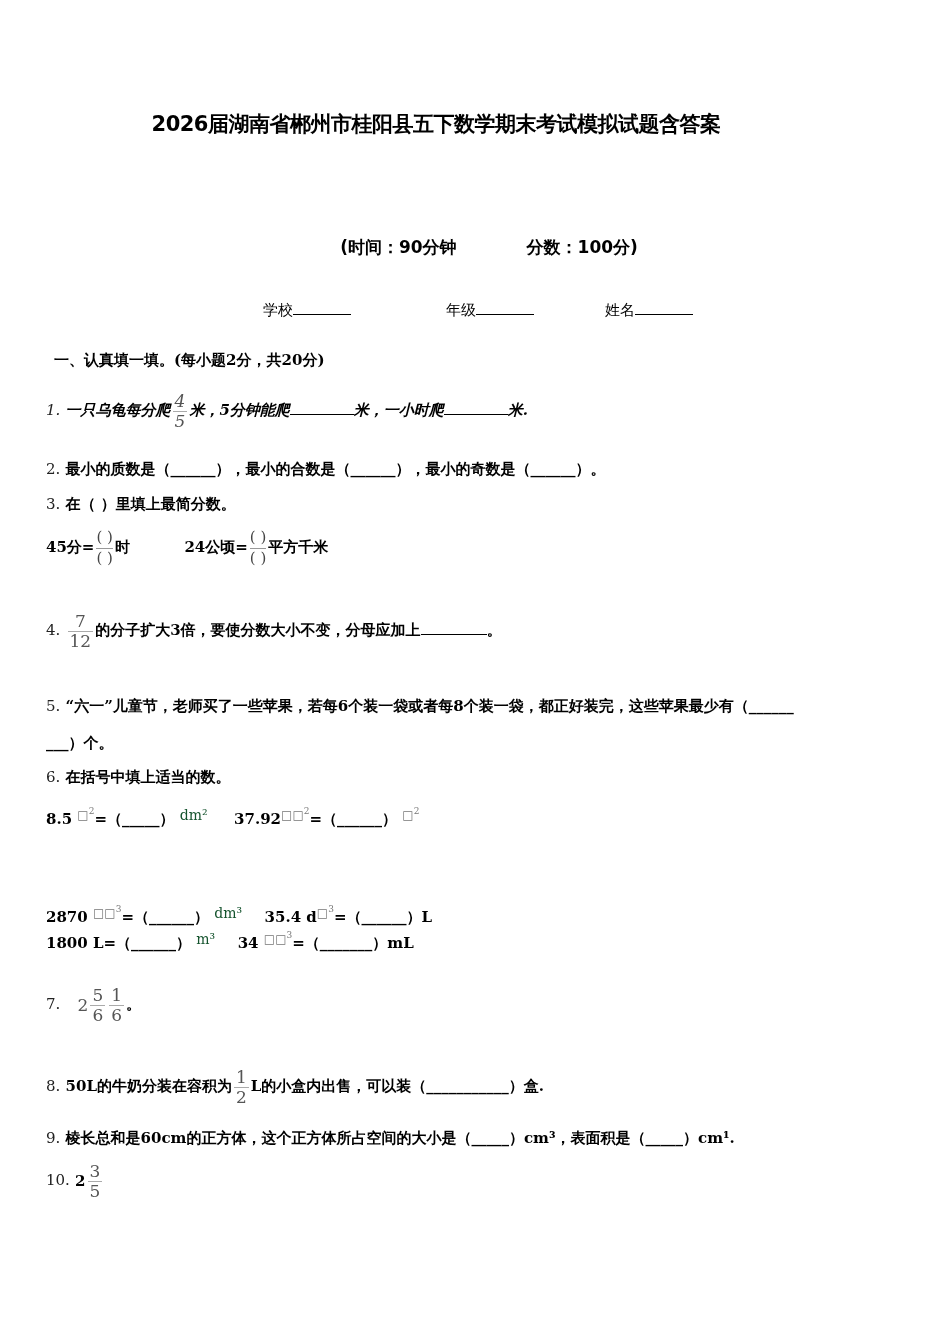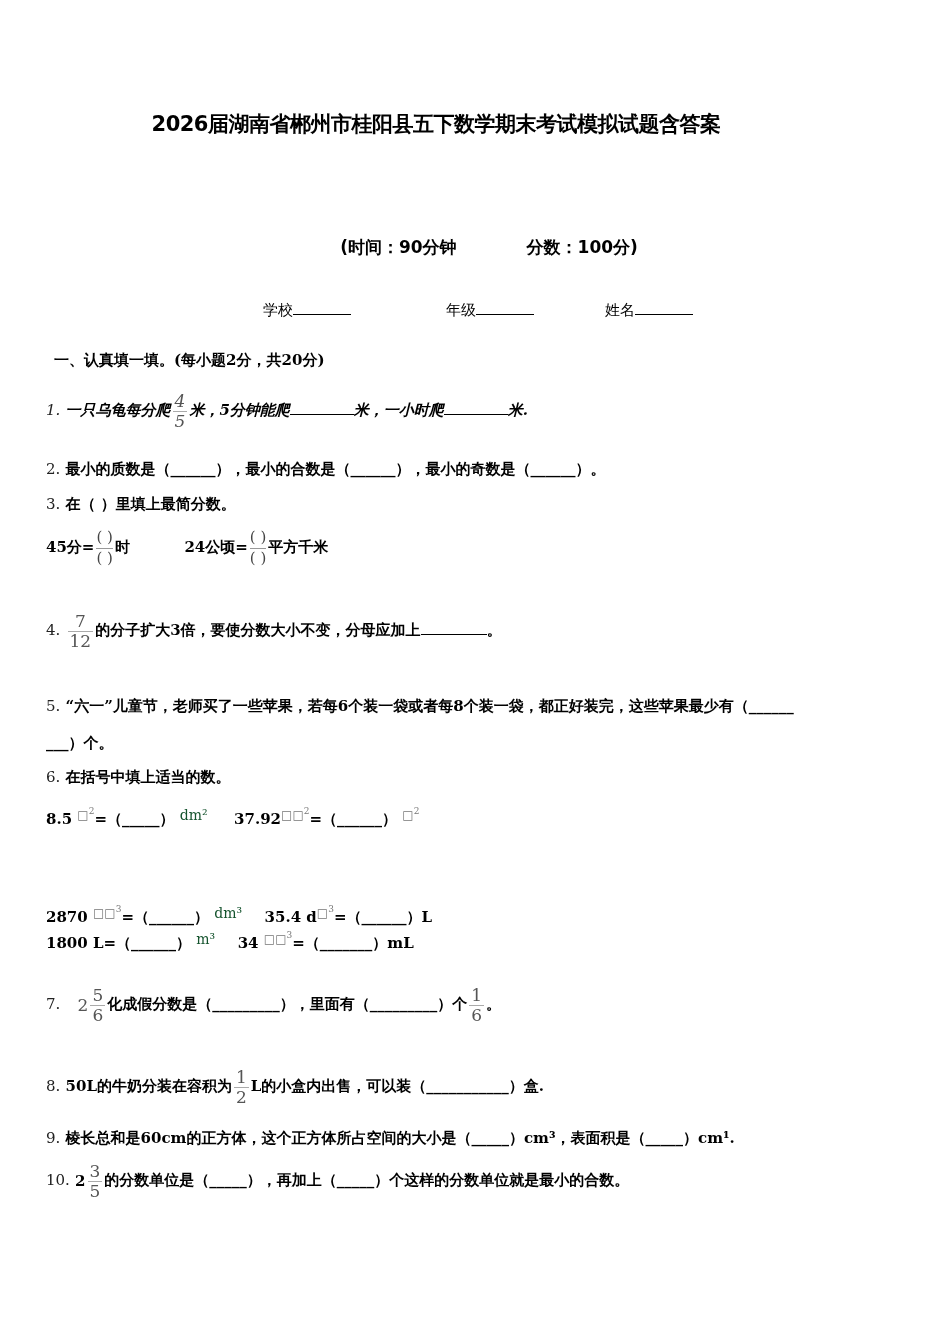--- a/index.html
+++ b/index.html
@@ -98,21 +98,21 @@
   <span>1800 L=（______）</span> <span class="unit">m³</span>
   <span style="display:inline-block;width:12px"></span>
   <span>34</span> <span class="sq">□□<sup>3</sup></span><span>=（_______）mL</span>
 </div>
 
 <div class="abs line" style="left:46px; top:986px;">
   <span class="num">7.</span>
   <span style="font-weight:normal;color:#555;font-size:17px;margin-left:12px;vertical-align:middle">2</span><span class="frac">
       <span class="n">5</span>
       <span class="d">6</span>
-    </span><span>化成假分数是（_________），里面有（_________）个</span><span class="frac">
+    </span><span class="frac">
       <span class="n">1</span>
       <span class="d">6</span>
     </span><span>。</span>
 </div>
 
 <div class="abs line" style="left:46px; top:1068px;">
   <span class="num">8.</span>
   <span>50L的牛奶分装在容积为</span><span class="frac">
       <span class="n">1</span>
       <span class="d">2</span>
@@ -121,14 +121,14 @@
 
 <div class="abs line" style="left:46px; top:1129px;">
   <span class="num">9.</span> <span>棱长总和是60cm的正方体，这个正方体所占空间的大小是（_____）cm³，表面积是（_____）cm¹.</span>
 </div>
 
 <div class="abs line" style="left:46px; top:1162px;">
   <span class="num">10.</span>
   <span style="vertical-align:middle">2</span><span class="frac">
       <span class="n">3</span>
       <span class="d">5</span>
-    </span><span>的分数单位是（_____），再加上（_____）个这样的分数单位就是最小的合数。</span>
+    </span>
 </div>
 
 </body></html>

